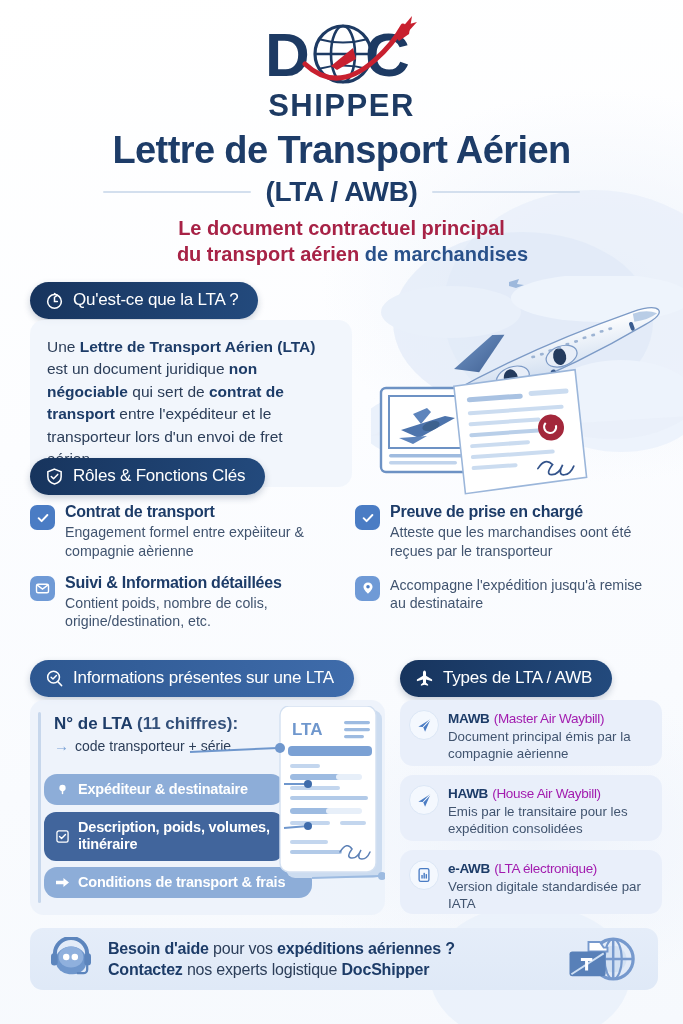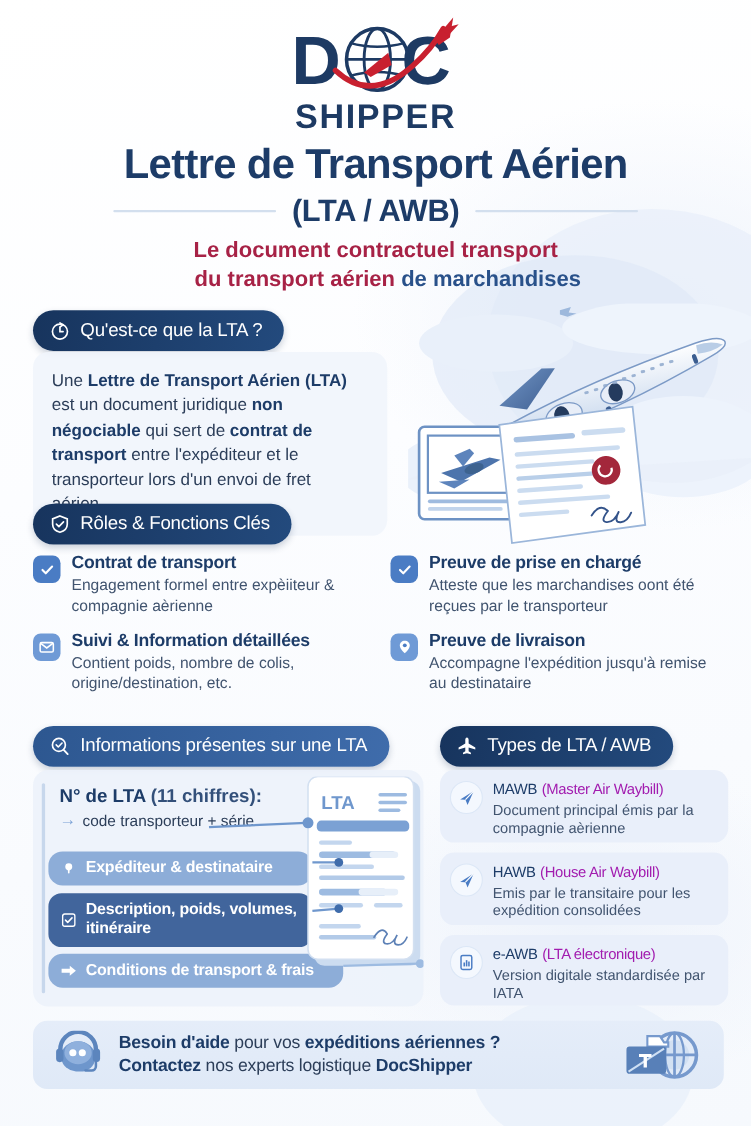--- a/index.html
+++ b/index.html
@@ -135,21 +135,21 @@
   }
   .type-card.t1 { top:700px; height:66px; }
   .type-card.t2 { top:775px; height:66px; }
   .type-card.t3 { top:850px; height:64px; }
   .type-card .circ {
     position:absolute; left:9px; top:10px; width:30px; height:30px; border-radius:50%;
     background:#f4f8fe; border:1px solid #dce7f6;
     display:flex; align-items:center; justify-content:center;
   }
   .type-card h4 { font-size:16px; font-weight:800; color:#1d3c68; letter-spacing:-0.3px; line-height:1.1;}
-  .type-card h4 span { font-weight:400; font-size:13.5px; color:#2d4straight; }
+  .type-card h4 span { font-weight:700; font-size:13.5px; color:#2d4straight; }
   .type-card h4 .paren { font-weight:500; font-size:13.5px; color:#a21caf; }
   .type-card p { font-size:13.3px; color:#41546f; line-height:1.26; margin-top:2px; }
 
   
   .footer {
     position:absolute; left:30px; top:928px; width:628px; height:62px;
     background: linear-gradient(180deg,#e5edf9 0%, #dfe9f7 100%);
     border-radius:13px;
     display:flex; align-items:center;
   }
@@ -188,21 +188,21 @@
     <div class="logo-sub">SHIPPER</div>
   </div>
 
   <div class="title">Lettre de Transport Aérien</div>
   <div class="subtitle-row">
     <span class="rule"></span>
     <span class="subtitle">(LTA / AWB)</span>
     <span class="rule"></span>
   </div>
   <div class="tagline">
-    <span class="l1">Le document contractuel transport</span>
+    <span class="l1">Le document contractuel principal</span>
     <span class="l2"><span>du transport aérien</span><span class="blue"> de marchandises</span></span>
   </div>
 
   <div class="illus">
     <svg width="318" height="238" viewBox="0 0 318 238">
       <defs>
         <linearGradient id="fus" x1="0" y1="0" x2="0" y2="1">
           <stop offset="0" stop-color="#ffffff"></stop>
             <stop offset="1" stop-color="#c4d5ec"></stop>
         </linearGradient>
@@ -344,21 +344,20 @@
         </div>
       </div>
       <div class="feat">
         <span class="sq light">
           <svg width="14" height="14" viewBox="0 0 16 16">
             <path d="M8 1.6 c3 0 5.2 2.2 5.2 5 0 3.6-5.2 8-5.2 8 s-5.2-4.4-5.2-8 c0-2.8 2.2-5 5.2-5z" fill="#fff"></path>
             <circle cx="8" cy="6.5" r="2" fill="#4a7cc4"></circle>
           </svg>
         </span>
         <div>
-          <h4>Preuve de livraison</h4>
           <p>Accompagne l'expédition jusqu'à remise au destinataire</p>
         </div>
       </div>
     </div>
 
   <div class="sec3-head">
     <div class="pill blue">
       <span class="ico">
         <svg width="19" height="19" viewBox="0 0 20 20">
             <circle cx="9" cy="8.6" r="6.2" fill="none" stroke="#fff" stroke-width="1.6"></circle>

